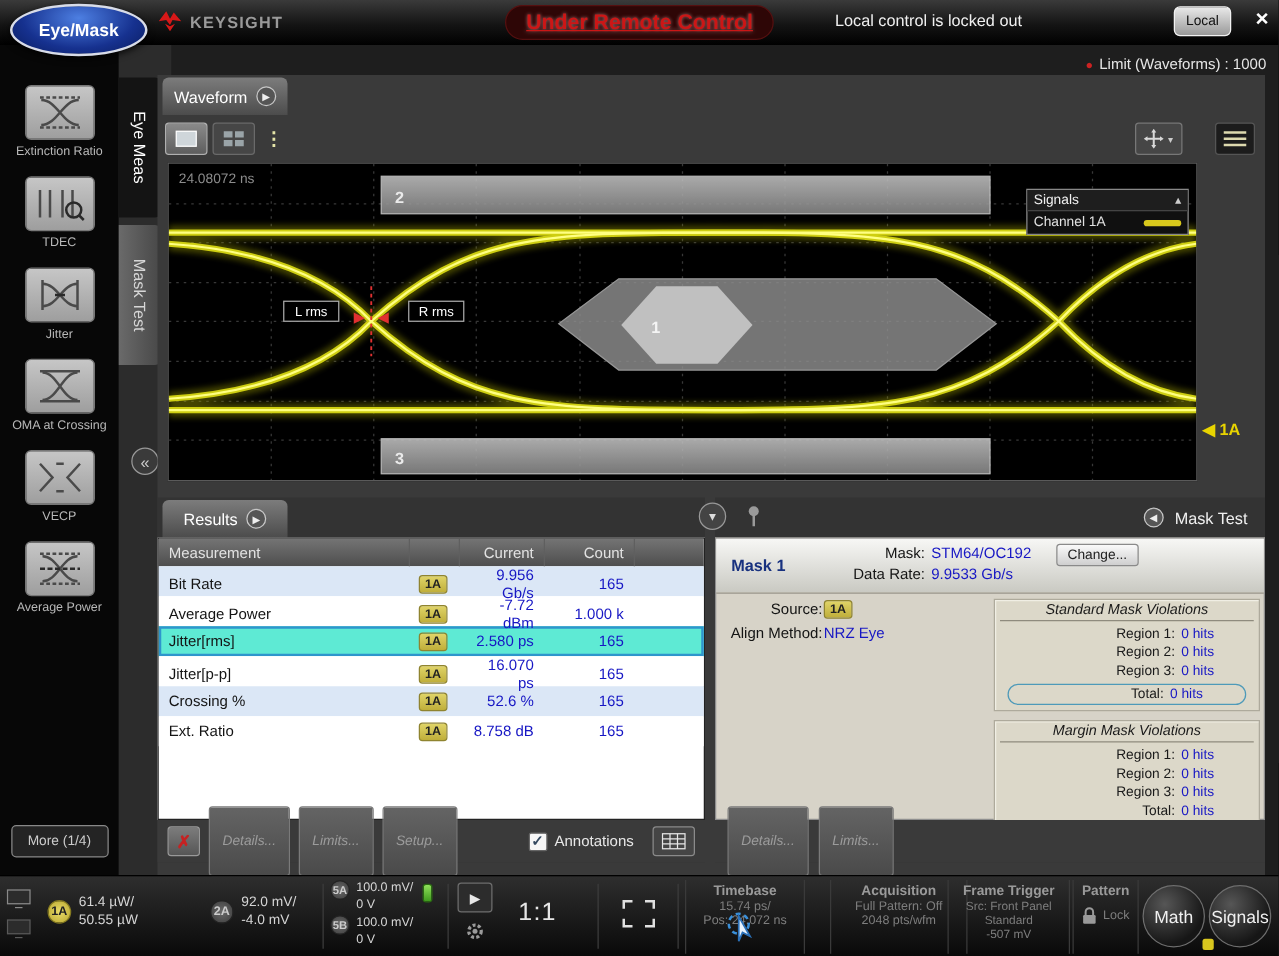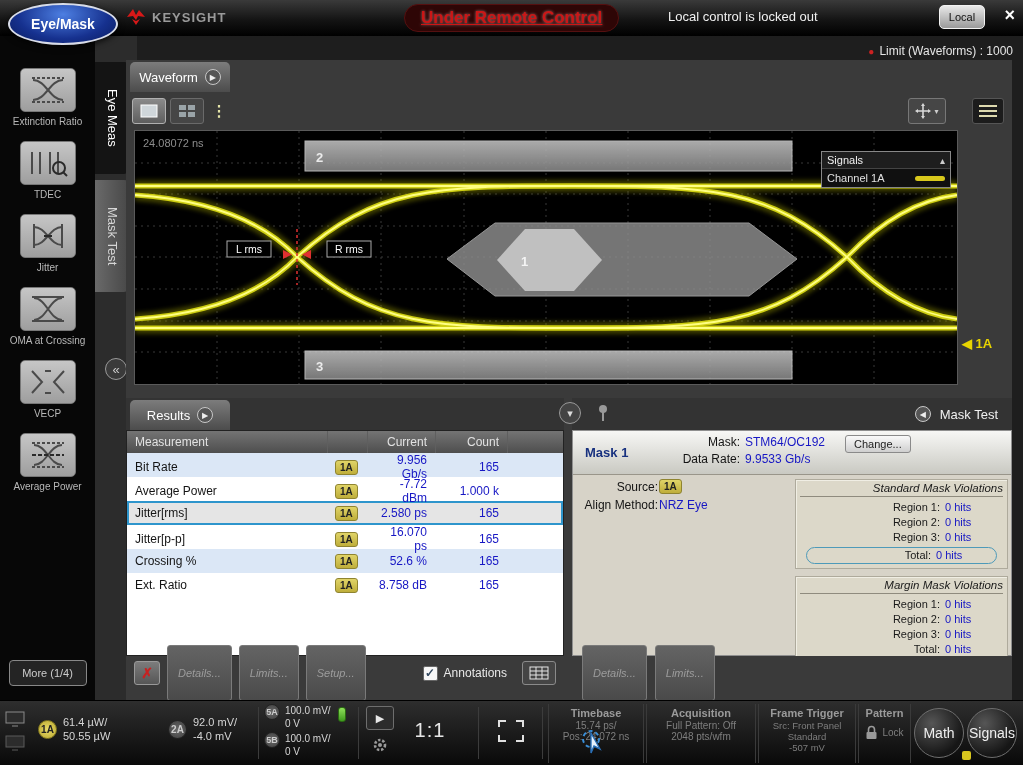--- a/index.html
+++ b/index.html
@@ -84,21 +84,21 @@
   .res-table { position:absolute; left:0; top:32px; right:0; bottom:34px; background:#fff; border:1px solid #222; }
   .res-hrow, .res-row { display:grid; grid-template-columns:200px 40px 68px 72px 1fr; align-items:center; }
   .res-hrow { height:22px; background:linear-gradient(#747474,#4e4e4e); color:#e2e2e2; font-size:12px; }
   .res-hrow > div { padding:0 8px; height:100%; display:flex; align-items:center; border-left:1px solid #5f5f5f; }
   .res-hrow > div:first-child { border-left:none; }
   .h-right { justify-content:flex-end; }
   .res-row { height:24px; font-size:12px; color:#141414; }
   .res-row > div { padding:0 8px; }
   .row-even { background:#dbe7f6; }
   .row-odd { background:#fff; }
-  .row-sel { background:#e5e5e5; box-shadow:inset 0 0 0 2px #2e95cc; }
+  .row-sel { background:#5eead4; box-shadow:inset 0 0 0 2px #2e95cc; }
   .cell-r { text-align:right; }
   .val-blue { color:#1717c4; }
   .badge-1a { display:inline-block; background:linear-gradient(#e0d468,#bfae3a); color:#222; font-weight:bold;
     font-size:10px; border-radius:3px; border:1px solid #8f8430; padding:1px 4px; line-height:11px; }
   .res-footer { position:absolute; left:0; bottom:0; width:100%; height:34px; background:#3a3a3a;
     display:flex; align-items:center; gap:7px; padding:0 8px; }
   .dis-btn { background:linear-gradient(#646464,#4a4a4a); color:#9c9c9c; border:1px solid #7a7a7a;
     border-radius:3px; font-size:11px; padding:21px 10px;font-style:italic; }
   .xdel-btn { width:26px; height:24px; background:linear-gradient(#7c7c7c,#565656); border:1px solid #999;
     border-radius:3px; color:#c62222; font-weight:bold; font-size:14px;
@@ -132,21 +132,21 @@
   .src-row { display:grid; grid-template-columns:86px auto; align-items:center; font-size:12px;
     color:#141414; margin-bottom:4px; }
   .src-row .mi-label { text-align:right; padding-right:1px; }
   .stats-box { margin:8px 0 0 28px; width:166px; background:#d2cebd; border:1px solid #a8a496;
     box-shadow:inset 1px 1px 0 #efede2; padding:5px 4px; }
   .stat-row { display:grid; grid-template-columns:78px 1fr; font-size:11px; color:#1a1a1a; line-height:16px; }
   .stat-row .mi-label { text-align:right; padding-right:4px; }
   .mc-right { position:absolute; left:222px; top:4px; width:213px; }
   .viol-box { background:#dcd8c9; border:1px solid #aeaa9c; box-shadow:inset 1px 1px 0 #f0eee4;
     padding:2px 4px 4px; margin-bottom:7px; }
-  .viol-title { font-style:italic; font-size:11.5px; color:#1a1a1a; text-align:right;
+  .viol-title { font-style:italic; font-size:11.5px; color:#1a1a1a; text-align:center;
     border-bottom:1px solid #8f8b7e; padding-bottom:2px; margin-bottom:3px; }
   .viol-row { display:grid; grid-template-columns:1fr 58px; font-size:11px; color:#1a1a1a; line-height:15px; }
   .viol-row .mi-label { text-align:right; padding-right:5px; }
   .total-outline { border:1px solid #4e9ab9; border-radius:10px; margin:2px 6px 0; padding:0 2px; }
   .mask-footer { position:absolute; left:0; bottom:0; width:100%; height:34px; background:#3a3a3a;
     display:flex; align-items:center; gap:8px; padding:0 10px; }
 
   
   .statusbar { position:absolute; left:0; top:700px; width:1023px; height:65px;
     background:linear-gradient(#2e2e2e,#090909); border-top:1px solid #000; }
@@ -167,21 +167,21 @@
   .sb-run { position:absolute; left:366px; top:5px; display:flex; flex-direction:column; gap:7px; align-items:center; }
   .play-box { width:28px; height:24px; background:#2c2c2c; border:1px solid #6e6e6e; border-radius:3px;
     color:#e8e8e8; font-size:11px; display:flex; align-items:center; justify-content:center; }
   .sb-ratio { position:absolute; left:402px; top:18px; width:56px; text-align:center; color:#e6e6e6;
     font-size:20px; letter-spacing:1px; }
   .sb-full { position:absolute; left:497px; top:18px; }
   .sb-panel { position:absolute; top:3px; height:59px; border-left:1px solid #3a3a3a; border-right:1px solid #3a3a3a;
     color:#7e7e7e; font-size:10px; text-align:center; padding-top:3px; }
   .sb-panel .p-title { font-size:11px; font-weight:bold; color:#9a9a9a; margin-bottom:1px; }
   .sb-tb { left:548px; width:96px; }
-  .sb-acq { left:646px; width:110px;text-align:center; }
+  .sb-acq { left:664px; width:110px;text-align:center; }
   .sb-trig { left:758px; width:98px; font-size:9.5px; }
   .sb-pat { left:858px; width:53px; }
   .pat-lockrow { display:flex; align-items:center; justify-content:center; gap:4px; margin-top:6px; }
   .touch-ico { position:absolute; left:578px; top:26px; z-index:3; }
   .sb-circle { position:absolute; top:7px; width:50px; height:50px; border-radius:50%;
     background:radial-gradient(circle at 35% 30%, #565656, #161616 70%); border:1px solid #6e6e6e;
     color:#f0f0f0; font-size:14px; display:flex; align-items:center; justify-content:center; }
   .sb-math { left:914px; }
   .sb-signals { left:967px; }
   .sig-dot { position:absolute; left:962px; top:50px; width:9px; height:9px; border-radius:2px; background:#d8c61e; }

